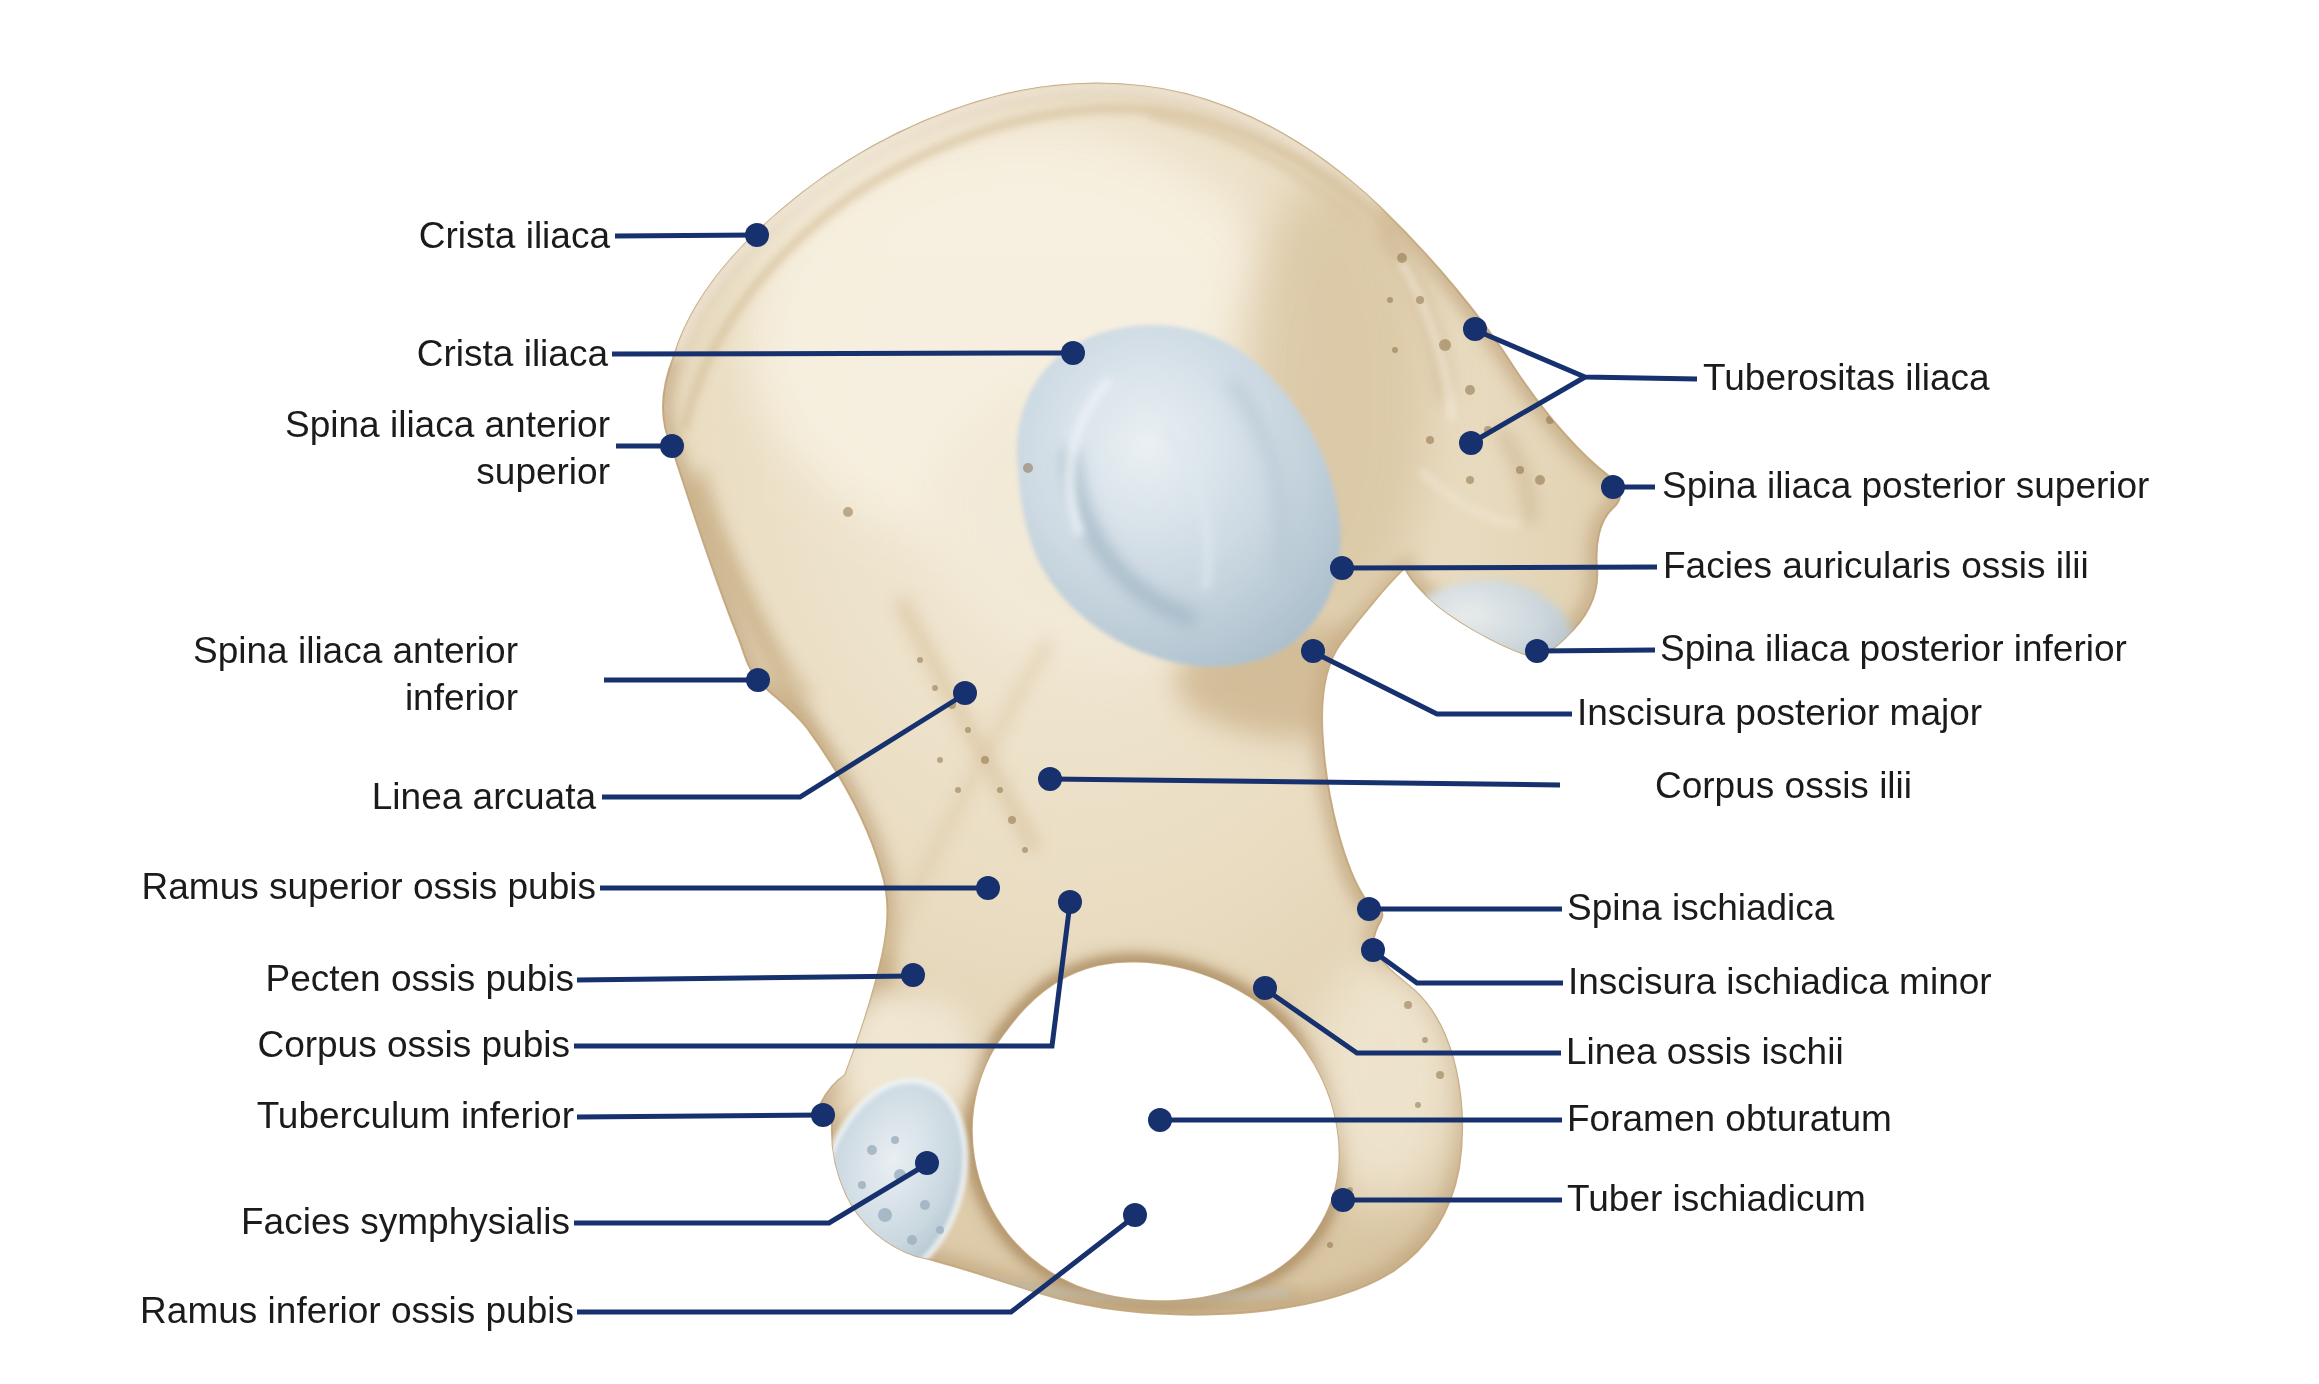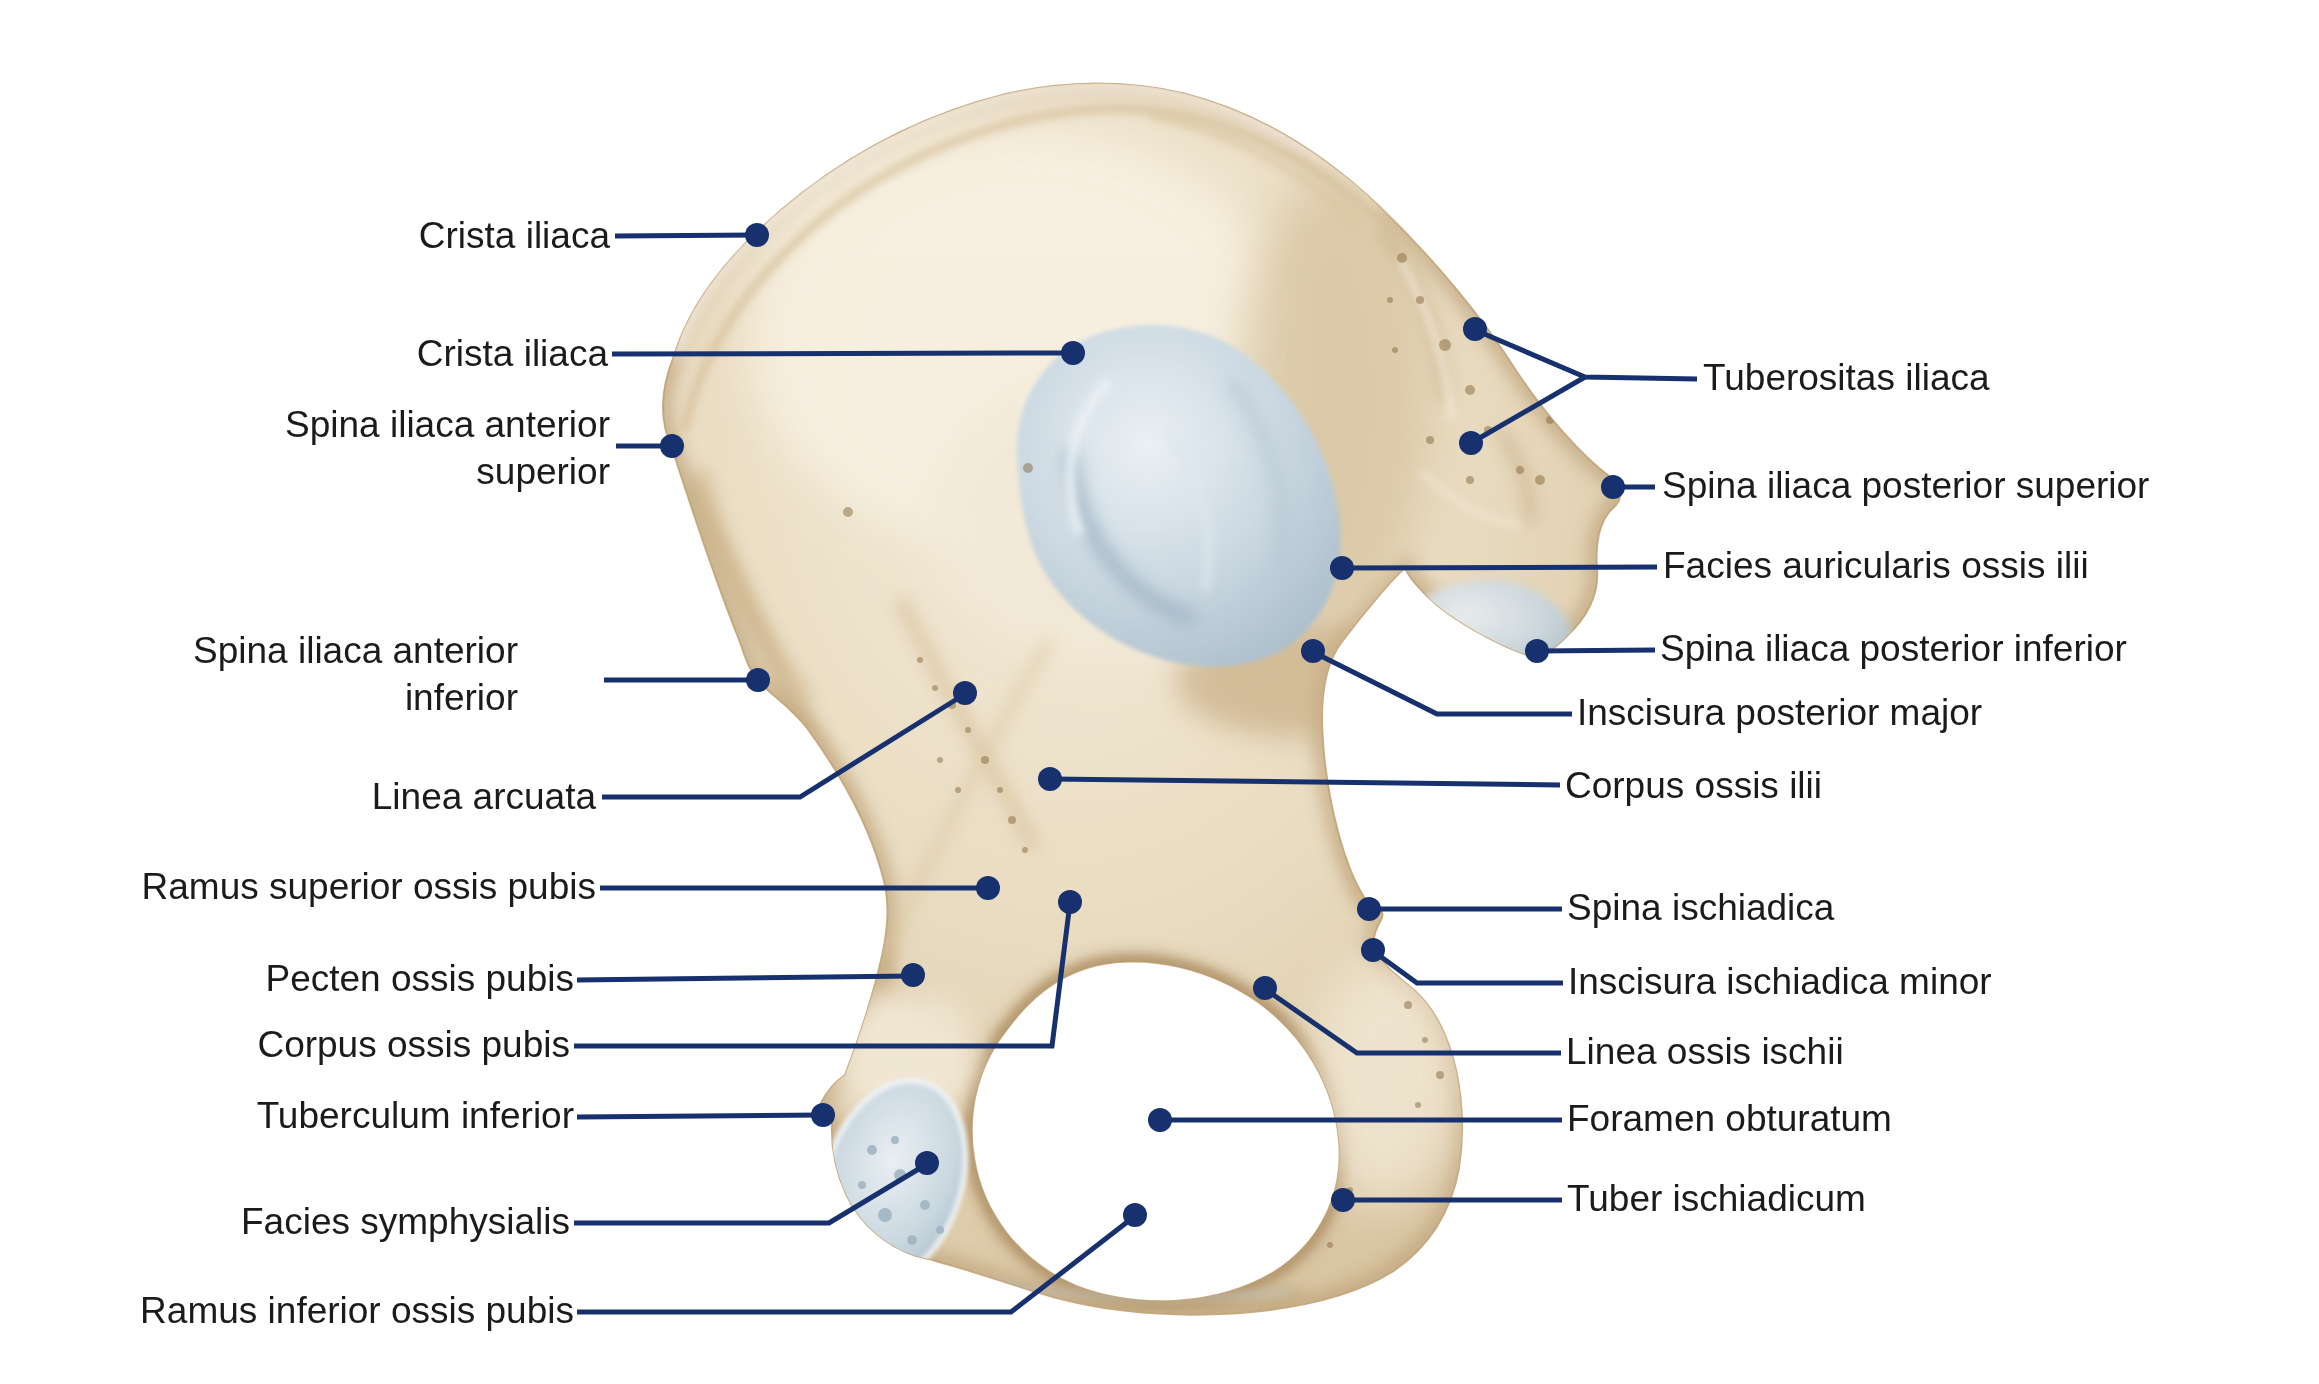--- a/index.html
+++ b/index.html
@@ -294,20 +294,20 @@
 <div class="lbl left" style="right:1749px;top:1022px">Corpus ossis pubis</div>
 <div class="lbl left" style="right:1745px;top:1093px">Tuberculum inferior</div>
 <div class="lbl left" style="right:1749px;top:1199px">Facies symphysialis</div>
 <div class="lbl left" style="right:1745px;top:1288px">Ramus inferior ossis pubis</div>
 
 <div class="lbl right" style="left:1703px;top:355px">Tuberositas iliaca</div>
 <div class="lbl right" style="left:1662px;top:463px">Spina iliaca posterior superior</div>
 <div class="lbl right" style="left:1663px;top:543px">Facies auricularis ossis ilii</div>
 <div class="lbl right" style="left:1660px;top:626px">Spina iliaca posterior inferior</div>
 <div class="lbl right" style="left:1577px;top:690px">Inscisura posterior major</div>
-<div class="lbl right" style="left:1565px;top:763px">Corpus ossis ilii</div>
+<div class="lbl right" style="left:1655px;top:763px">Corpus ossis ilii</div>
 <div class="lbl right" style="left:1567px;top:885px">Spina ischiadica</div>
 <div class="lbl right" style="left:1568px;top:959px">Inscisura ischiadica minor</div>
 <div class="lbl right" style="left:1566px;top:1029px">Linea ossis ischii</div>
 <div class="lbl right" style="left:1567px;top:1096px">Foramen obturatum</div>
 <div class="lbl right" style="left:1567px;top:1176px">Tuber ischiadicum</div>
 
 </div>
 
 </body></html>

